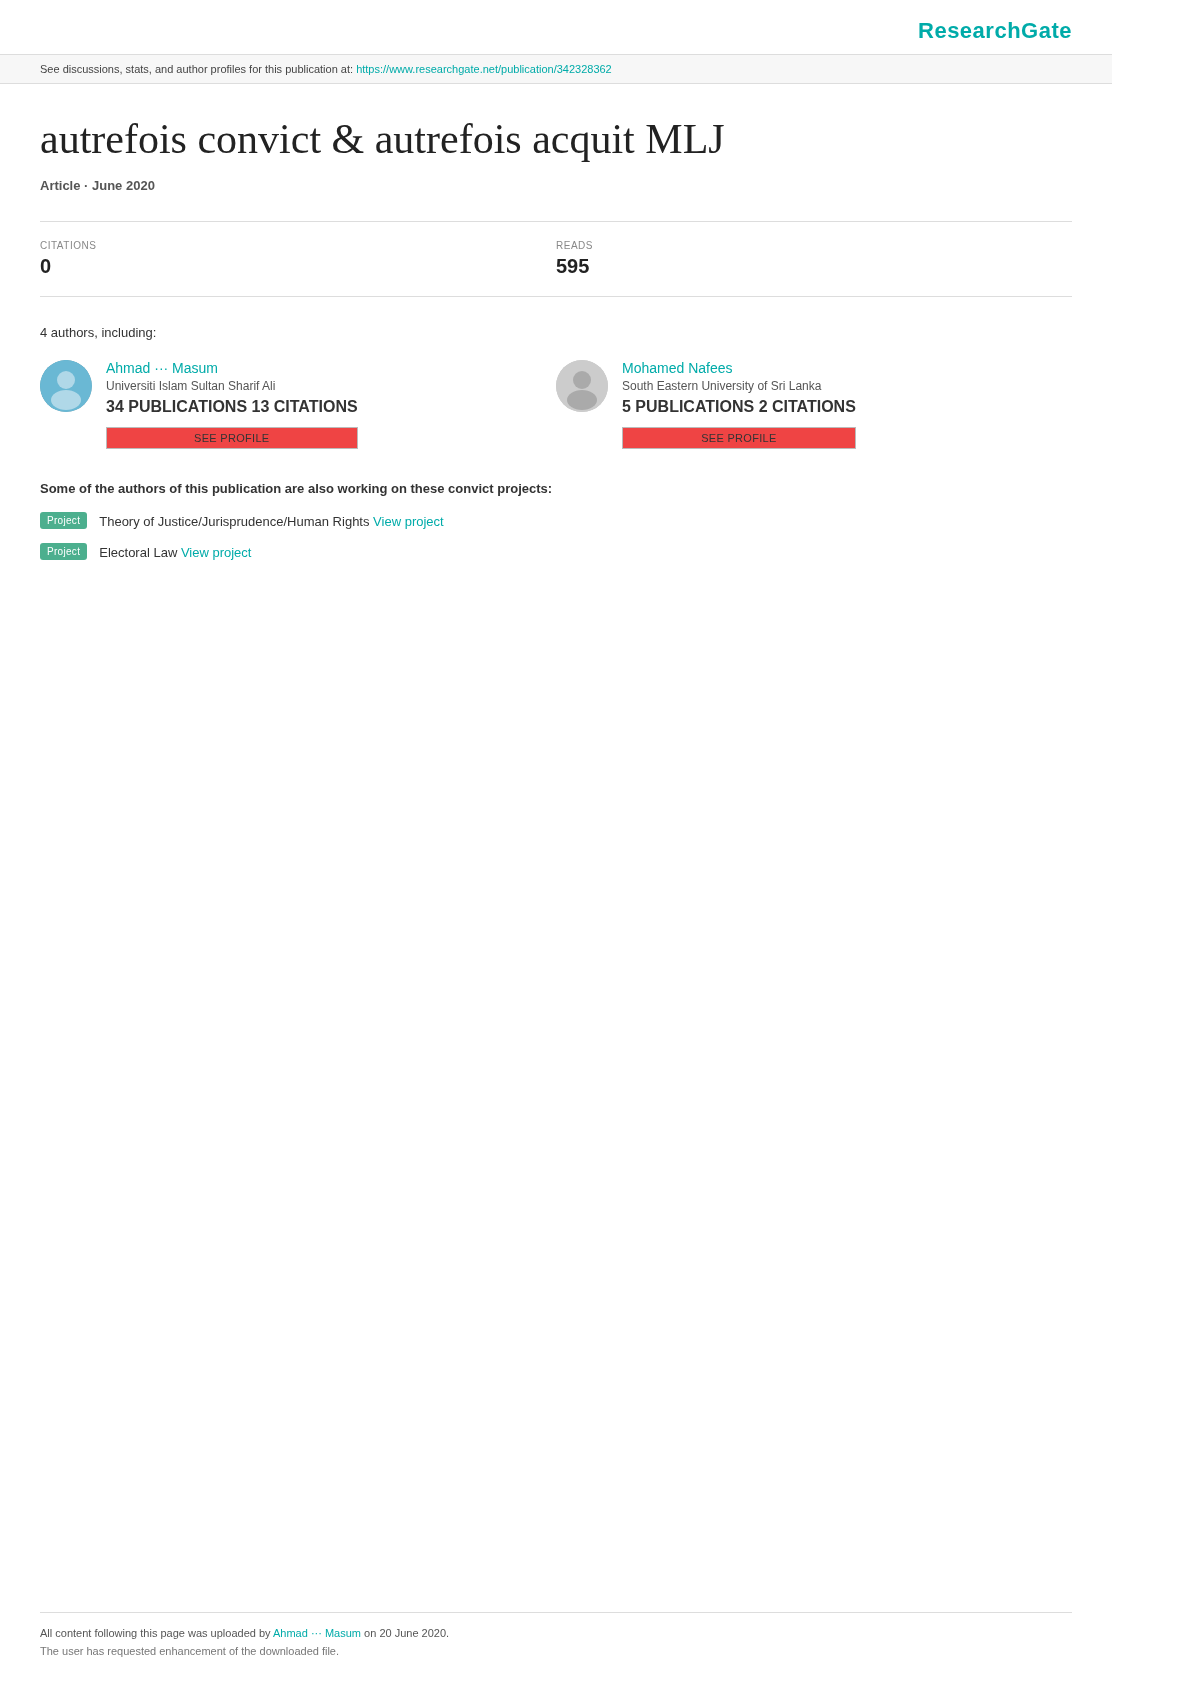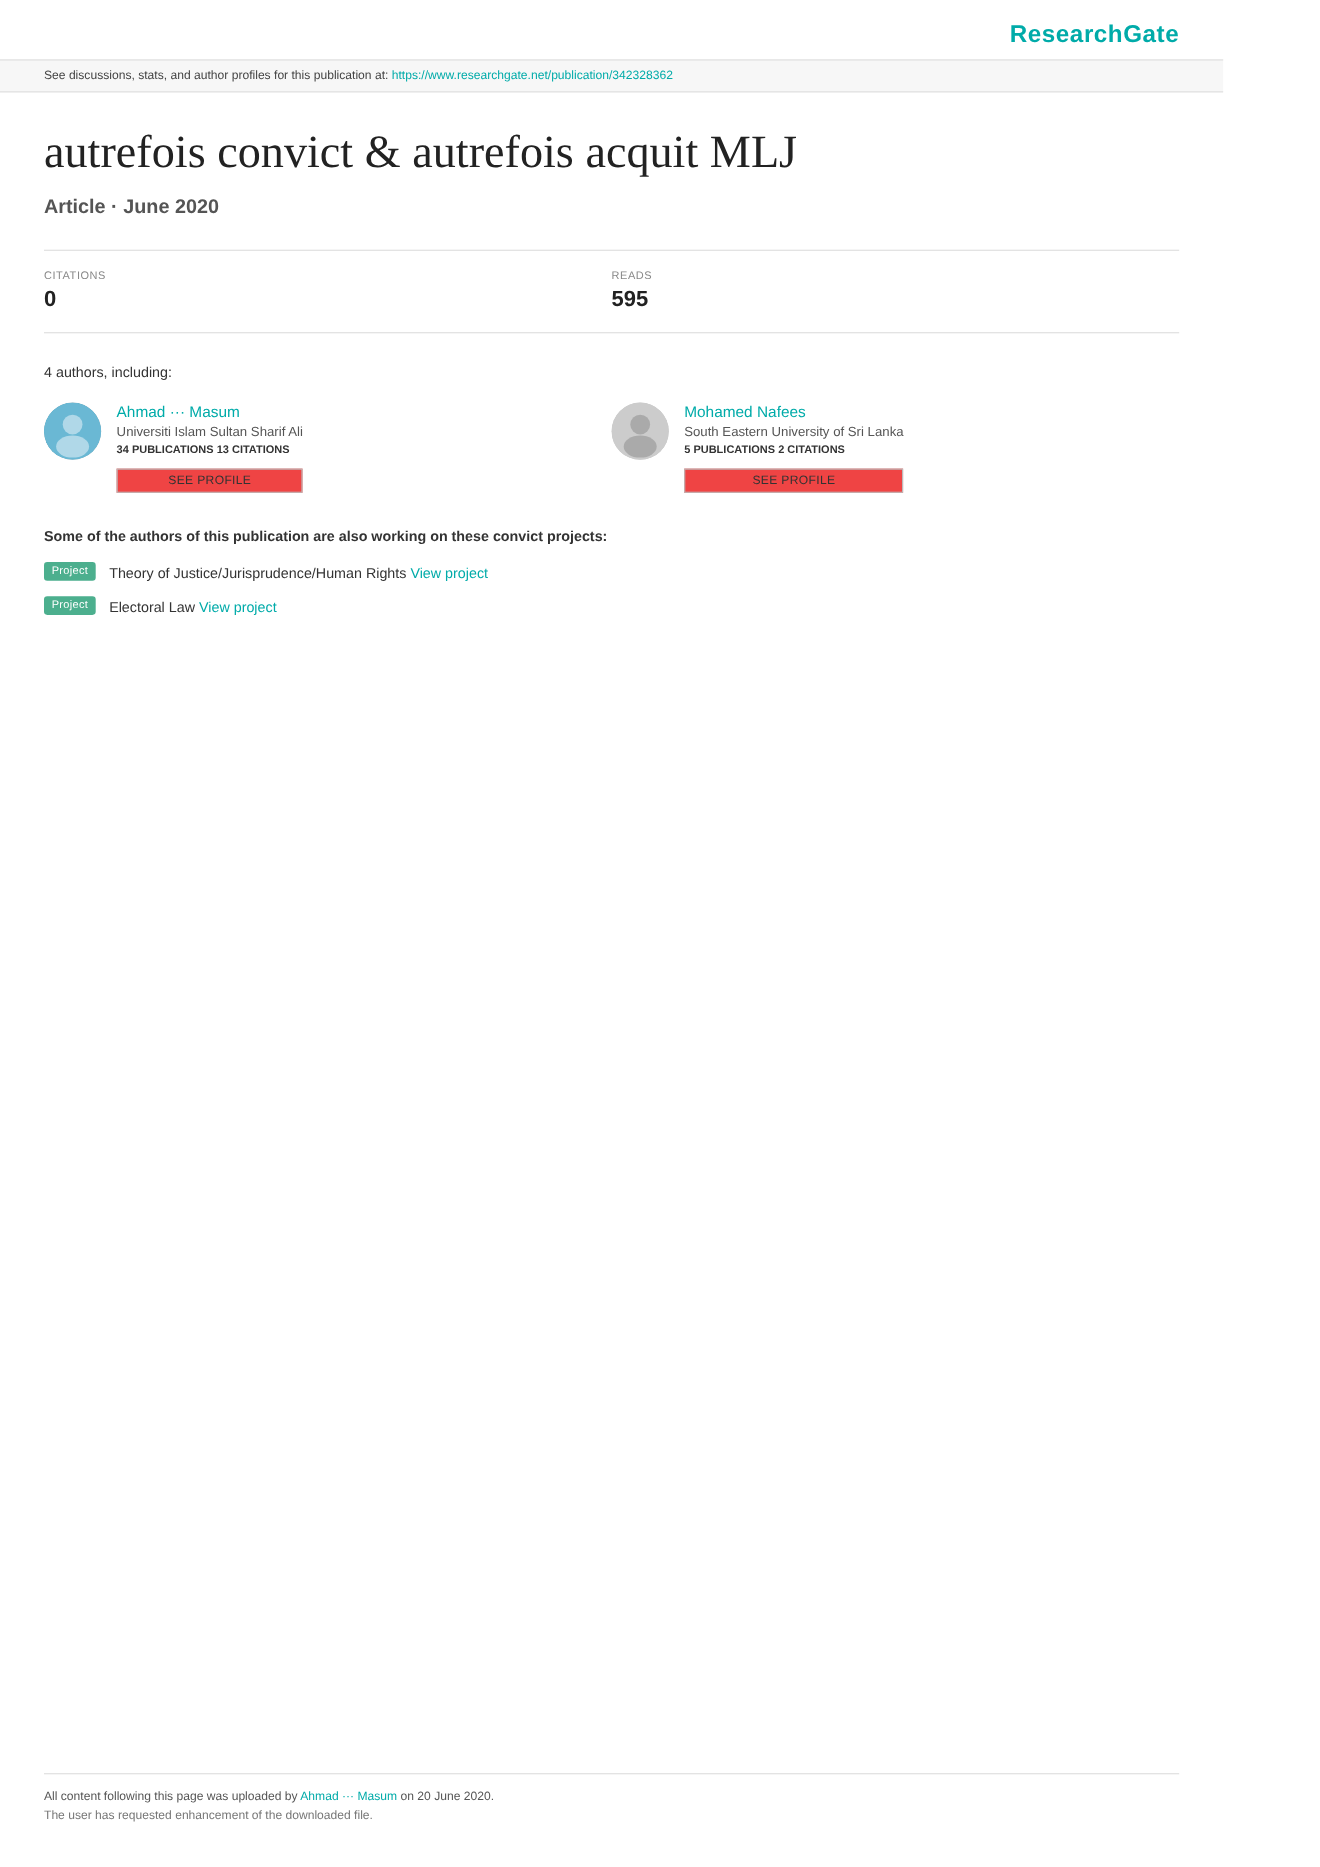--- a/index.html
+++ b/index.html
@@ -52,21 +52,21 @@
     }
     .article-title {
       font-size: 42px;
       font-weight: 400;
       color: #222;
       margin-bottom: 14px;
       font-family: Georgia, serif;
       line-height: 1.2;
     }
     .article-meta {
-      font-size: 18px;
+      font-size: 13px;
       color: #555;
       font-family: Arial, sans-serif;
       font-weight: bold;
       margin-bottom: 28px;
     }
     
     .divider {
       border: none;
       border-top: 1px solid #ddd;
       margin: 0 0 18px 0;
@@ -157,21 +157,21 @@
       font-family: Arial, sans-serif;
       cursor: pointer;
       text-decoration: none;
     }
     .author-institution {
       font-size: 12px;
       color: #555;
       font-family: Arial, sans-serif;
     }
     .author-stats {
-      font-size: 10px;
+      font-size: 16px;
       color: #555;
       font-family: Arial, sans-serif;
       margin-top: 2px;
     }
     .author-stats span {
       font-weight: bold;
       color: #333;
     }
     .see-profile-btn {
       display: inline-block;

